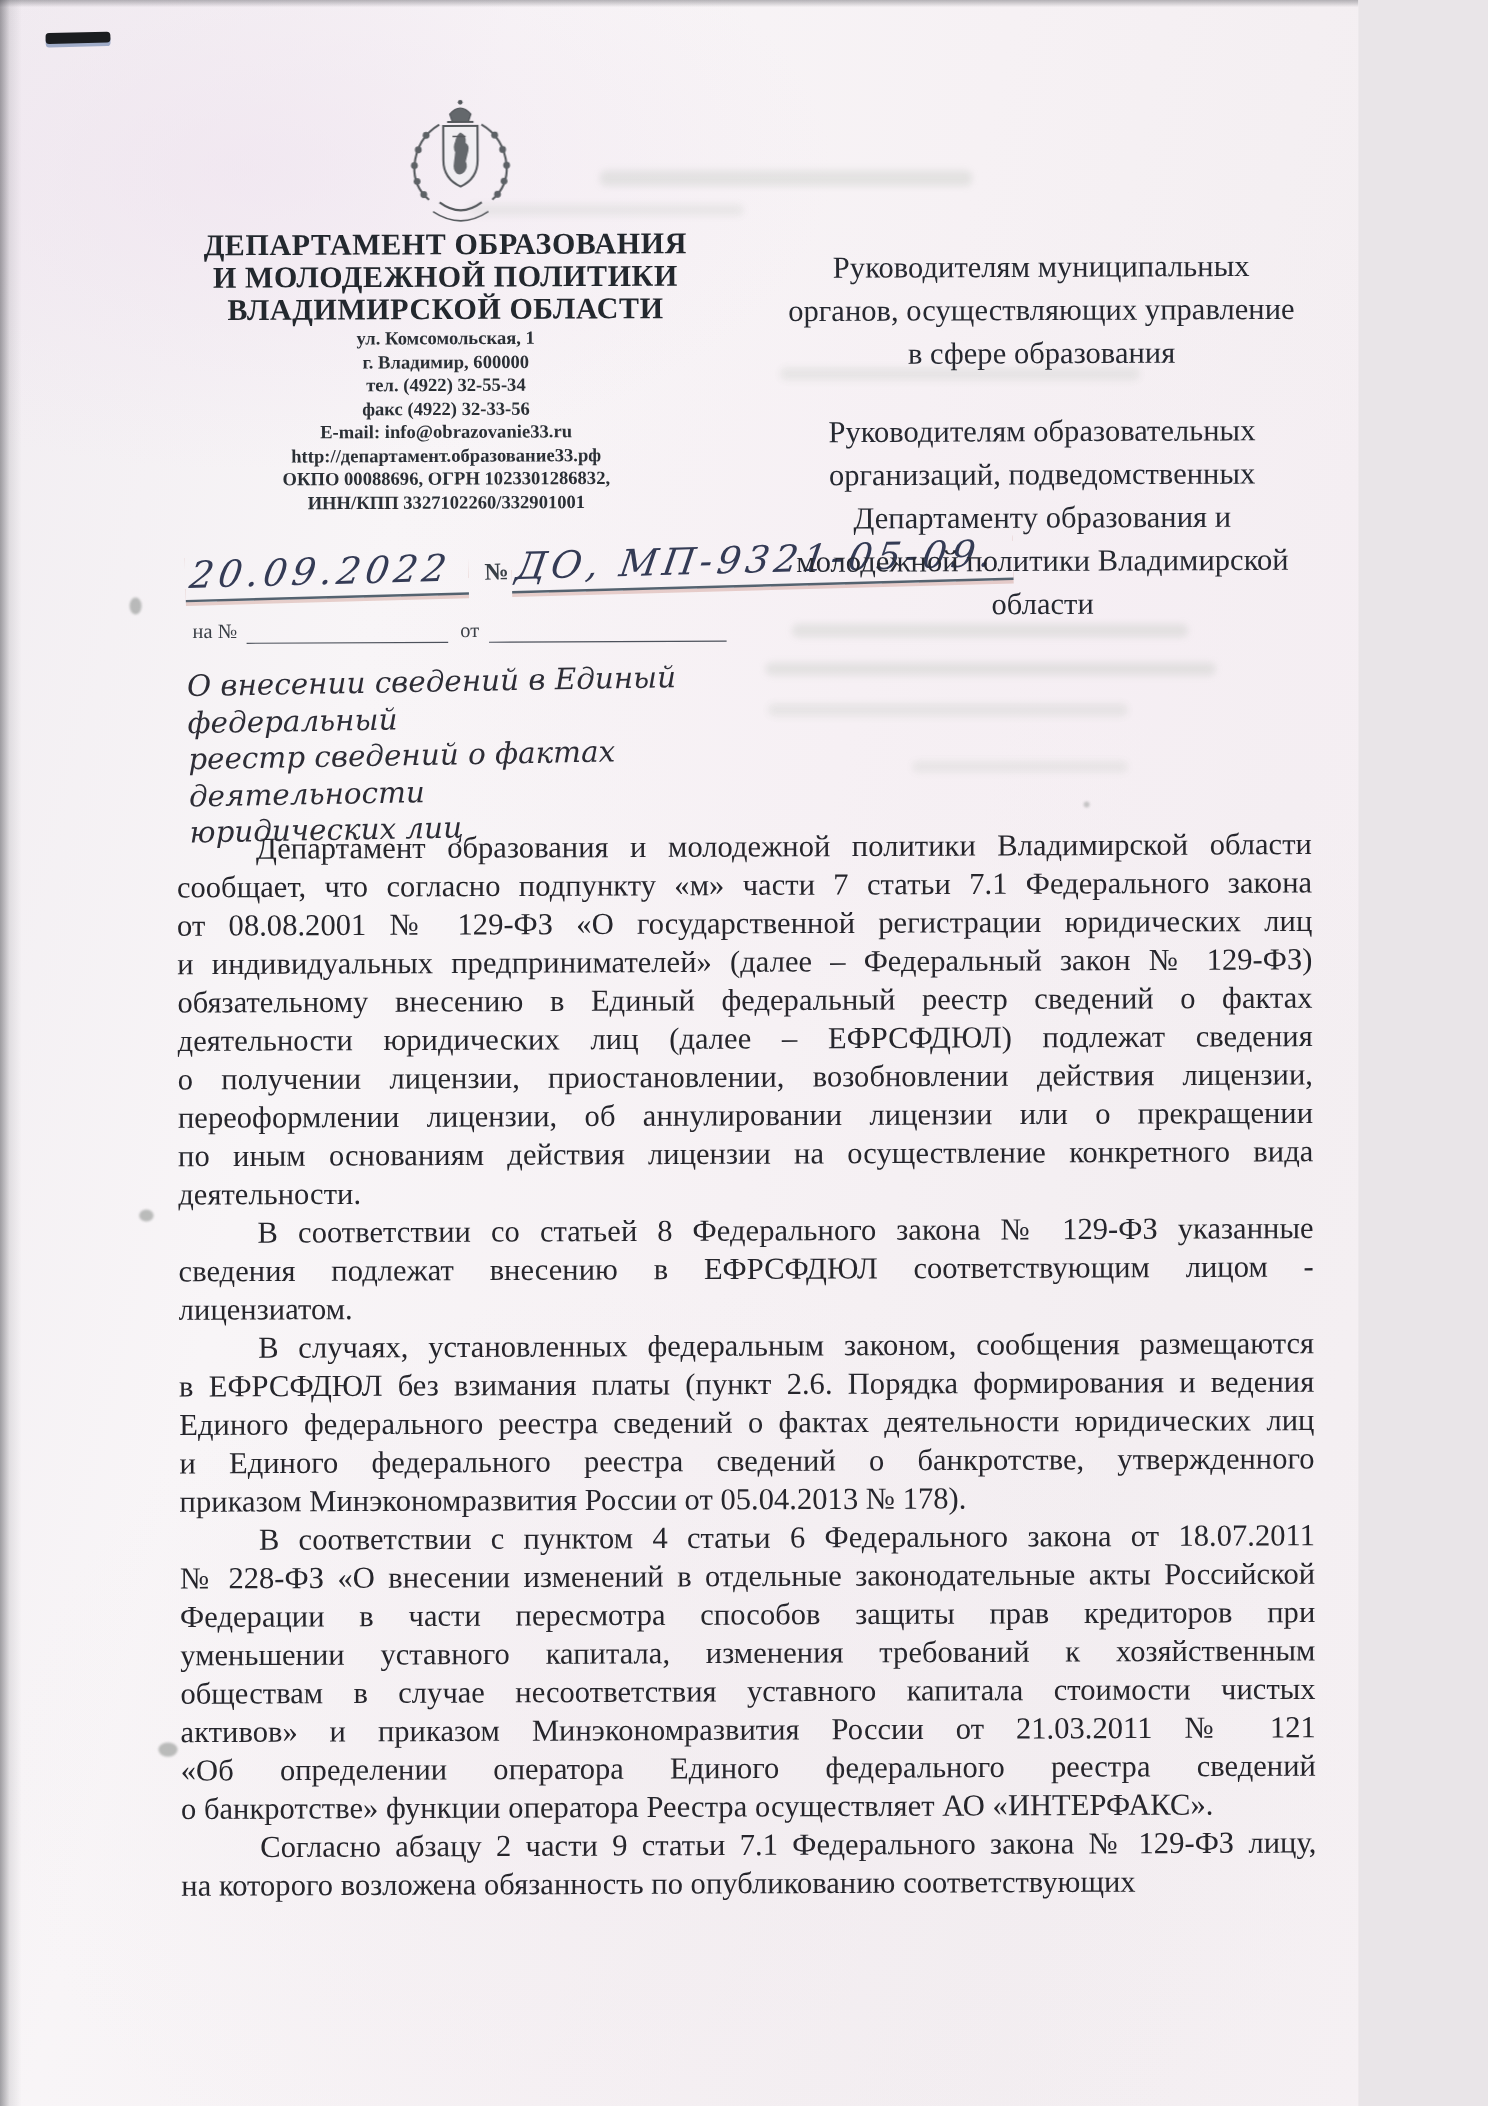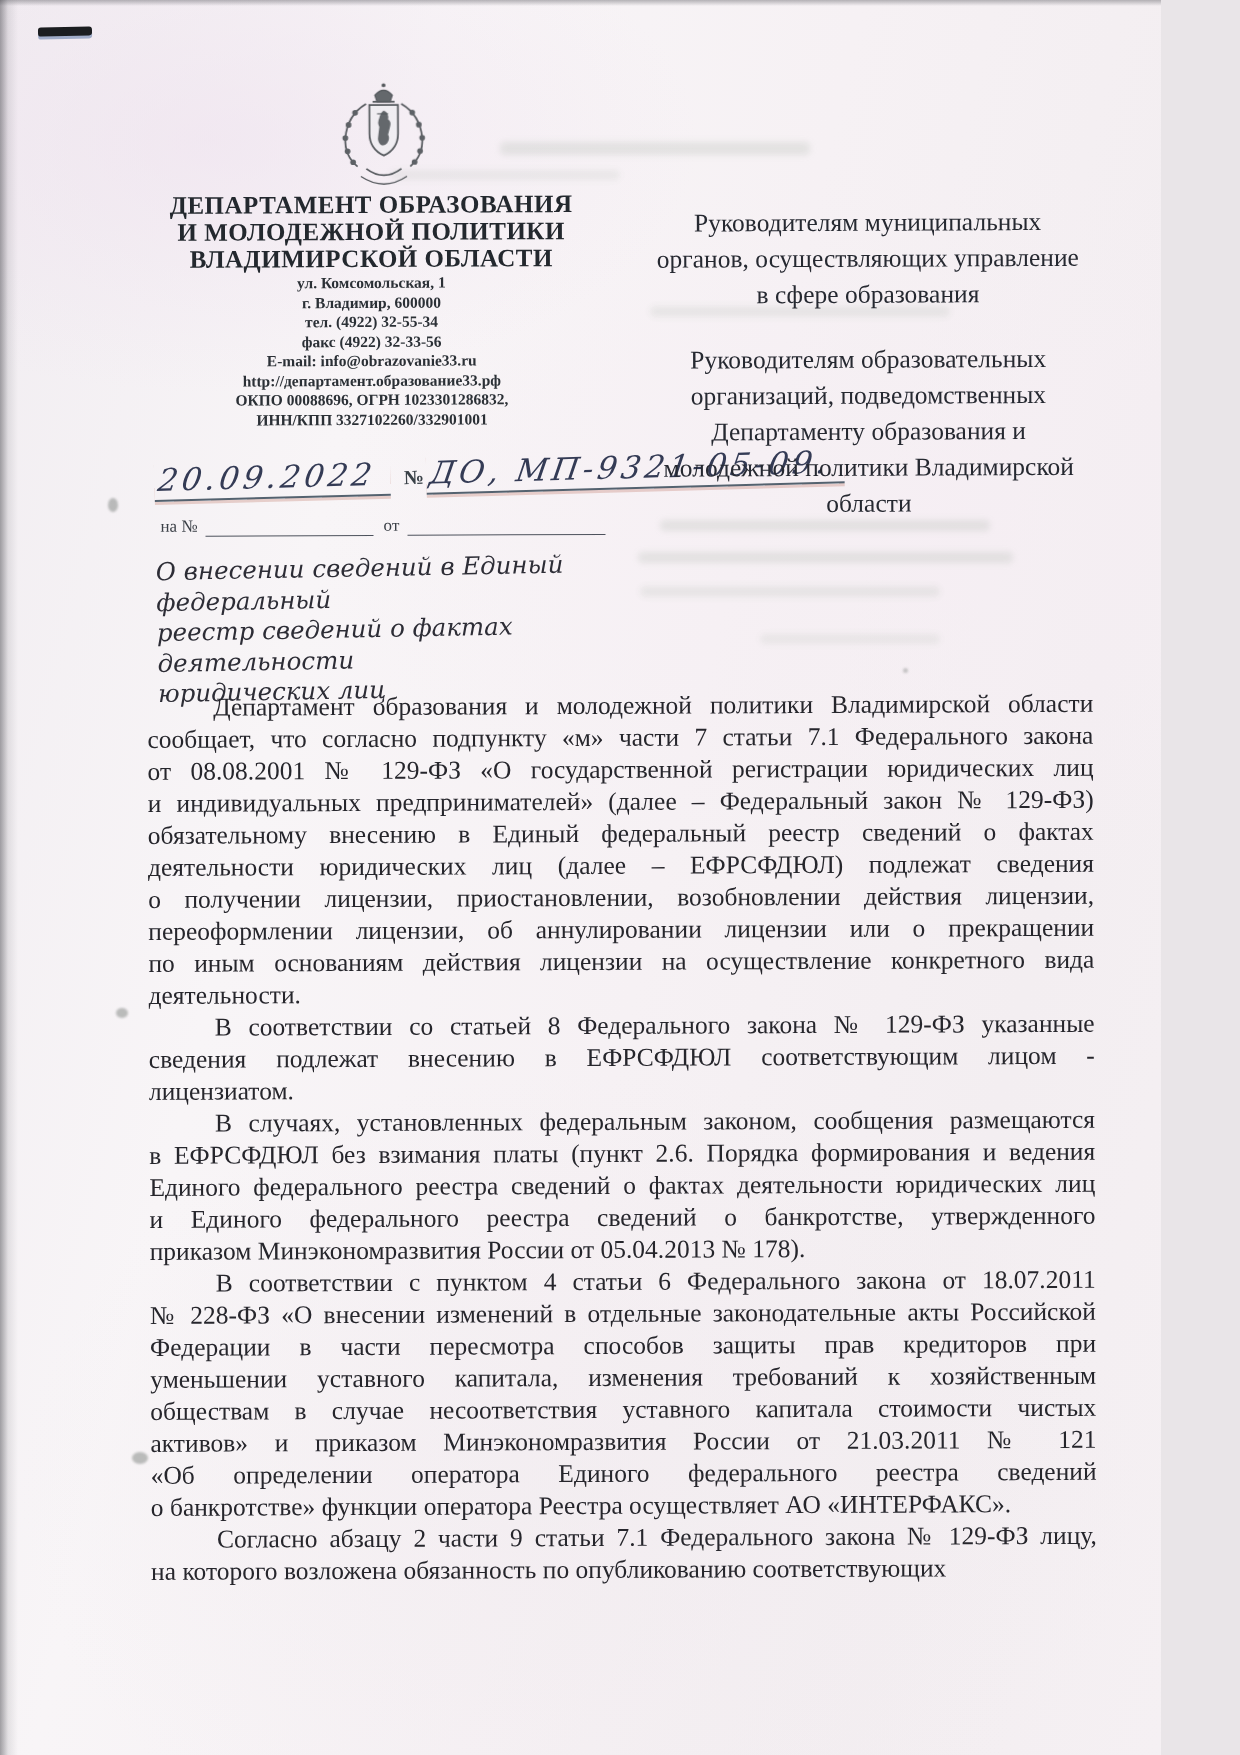--- a/index.html
+++ b/index.html
@@ -5,21 +5,20 @@
   html,body{margin:0;padding:0;background:#e9e5e8;}
   .page{
     position:relative;width:1132px;height:1755px;overflow:hidden;
     font-family:"Liberation Serif","DejaVu Serif",serif;
     background:
       radial-gradient(700px 360px at 18% 8%, rgba(238,224,238,.55), rgba(238,224,238,0) 70%),
       radial-gradient(900px 500px at 85% 30%, rgba(246,238,244,.6), rgba(246,238,244,0) 75%),
       radial-gradient(800px 600px at 50% 85%, rgba(240,234,238,.5), rgba(240,234,238,0) 70%),
       linear-gradient(103deg,#f1edf1 0%,#f8f5f7 28%,#f6f1f4 55%,#f3eef1 80%,#f5f0f3 100%);
     color:#26262e;
-    padding-left:29px;
   }
   .edge-top{position:absolute;left:0;top:0;width:100%;height:6px;
     background:linear-gradient(to bottom,rgba(98,98,104,.45),rgba(98,98,104,0));}
   .edge-left{position:absolute;left:0;top:0;width:18px;height:100%;
     background:linear-gradient(to right,rgba(72,72,78,.5),rgba(120,120,126,.16) 45%,rgba(120,120,126,0));}
   .dash{position:absolute;left:38px;top:27px;width:54px;height:9px;background:#1b1d20;
     border-radius:3px;transform:rotate(-1.4deg);box-shadow:0 3px 0 rgba(60,95,150,.45);}
   .ghost{position:absolute;background:rgba(118,138,118,.15);filter:blur(3px);border-radius:5px;}
   .speck{position:absolute;background:rgba(95,102,98,.4);filter:blur(1px);border-radius:50%;}
   .content{position:absolute;left:0;top:0;width:100%;height:100%;transform:rotate(-0.25deg);}

